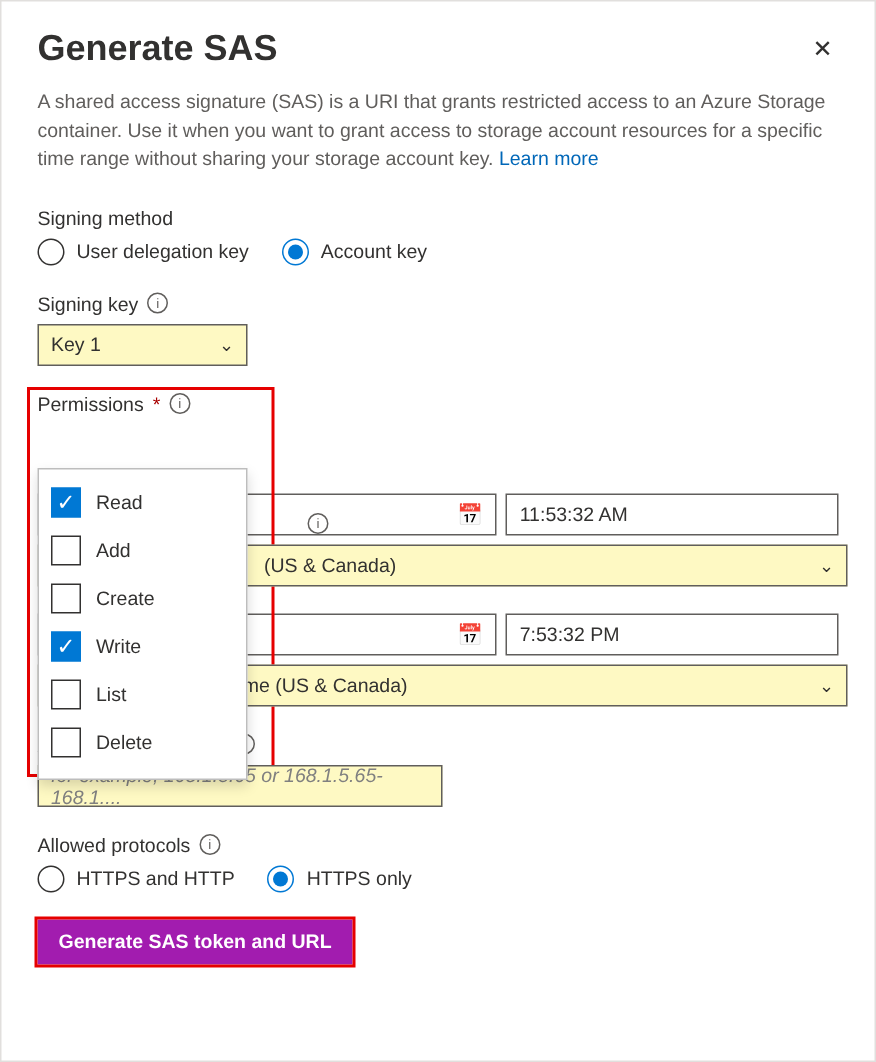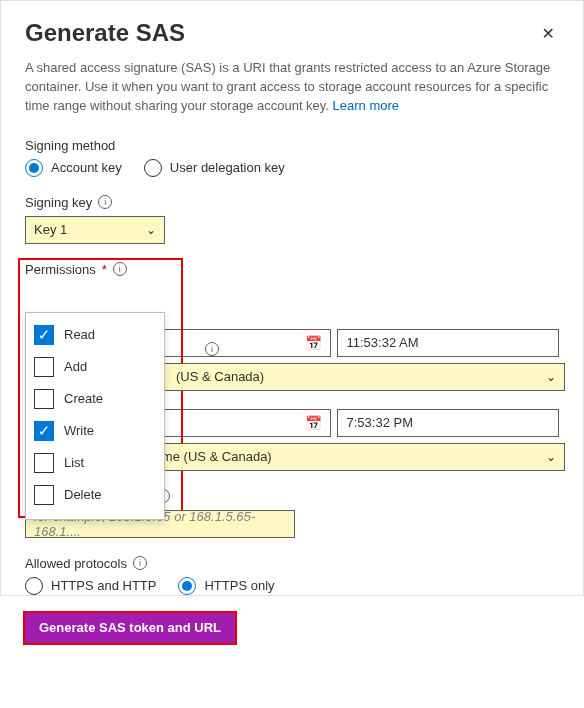--- a/index.html
+++ b/index.html
@@ -9,21 +9,21 @@
     font-size: 13px;
     color: #323130;
     background: #fff;
     width: 584px;
     height: 708px;
     overflow: hidden;
   }
   .panel {
     border: 1px solid #e1dfdd;
     width: 584px;
-    height: 596px;
+    height: 708px;
     padding: 18px 24px 24px 24px;
     position: relative;
   }
   .header { display:flex; align-items:center; justify-content:space-between; margin-bottom:12px;}
   .title { font-size: 24px; font-weight: 600; color:#323130; }
   .close { font-size: 16px; color:#323130; cursor:pointer; padding:4px;}
   .desc { color:#605e5c; line-height:1.45; margin-bottom:22px;}
   .desc a { color:#0067b8; text-decoration:none; cursor:pointer;}
   .label-row { display:flex; align-items:center; gap:6px; margin-bottom:6px; font-size:13px; color:#323130;}
   .req { color:#a80000; }
@@ -82,30 +82,30 @@
 
   <div class="desc">
     <span>A shared access signature (SAS) is a URI that grants restricted access to an Azure Storage container. Use it when you want to grant access to storage account resources for a specific time range without sharing your storage account key. </span><a>Learn more</a>
   </div>
 
   
   <div class="label-row">
     <span>Signing method</span>
   </div>
   <div class="radio-row">
+    <div class="radio">
+      <span class="radio-circle"></span>
+      <span>User delegation key</span>
+    </div>
     <div class="radio checked">
       <span class="radio-circle">
           <span class="radio-dot"></span>
         </span>
       <span>Account key</span>
     </div>
-    <div class="radio">
-      <span class="radio-circle"></span>
-      <span>User delegation key</span>
-    </div>
   </div>
 
   
   <div class="label-row">
     <span>Signing key</span>
     <span class="info-ic">i</span>
   </div>
   <div class="select w140 section-gap">
     <span>Key 1</span>
     <span class="chev">⌄</span>

